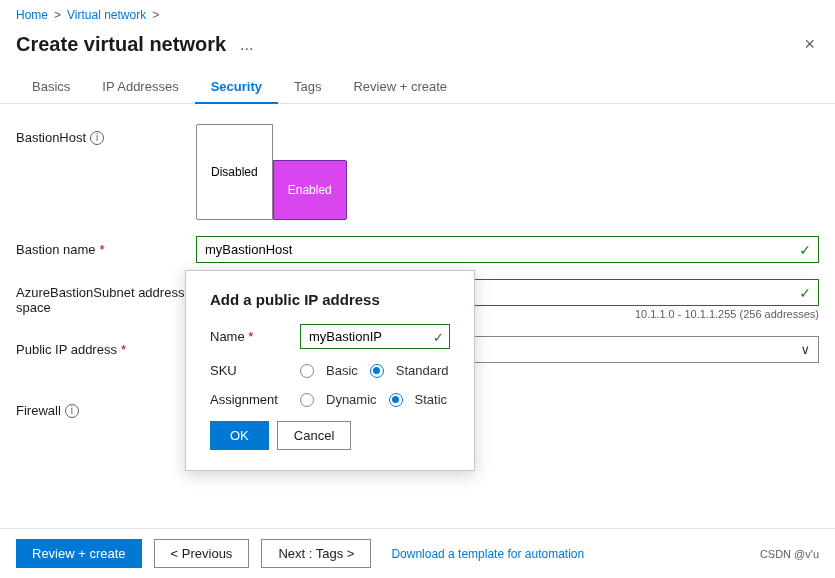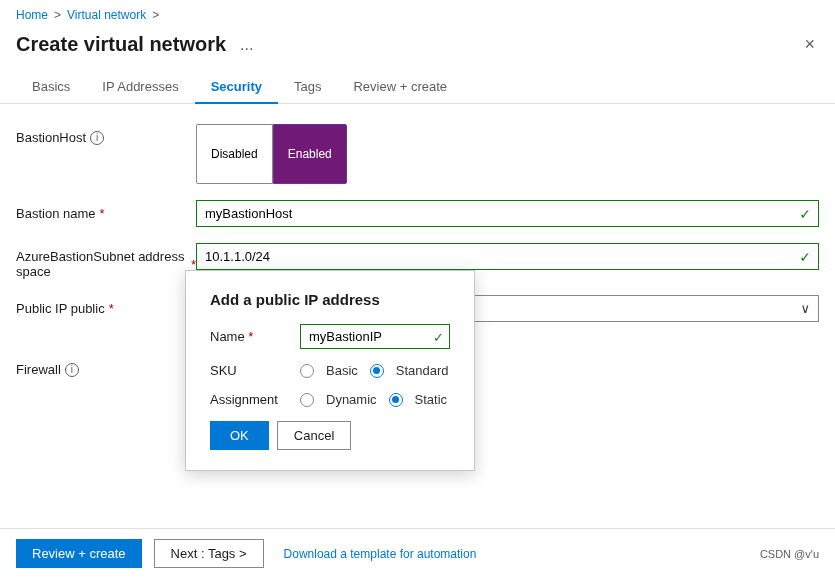--- a/index.html
+++ b/index.html
@@ -22,21 +22,21 @@
 
     .form-row { display: flex; align-items: flex-start; margin-bottom: 16px; }
     .form-label { width: 180px; min-width: 180px; font-size: 13px; color: #1b1b1b; padding-top: 6px; display: flex; align-items: center; gap: 4px; }
     .form-label .required { color: #a80000; }
     .form-control { flex: 1; }
 
     .toggle-group { display: flex; gap: 0; }
     .toggle-btn { padding: 22px 14px; border: 1px solid #8a8886; font-size: 12px; cursor: pointer; background: #fff; }
     .toggle-btn:first-child { border-radius: 2px 0 0 2px; }
     .toggle-btn:last-child { border-radius: 0 2px 2px 0; }
-    .toggle-btn.active { background: #701a75; color: #fff; border-color: #6b2fa0; }
+    .toggle-btn.active { background: #d946ef; color: #fff; border-color: #6b2fa0; margin-top: 36px; }
 
     .text-input { width: 100%; padding: 5px 8px; border: 1px solid #8a8886; font-size: 13px; outline: none; }
     .input-with-check { position: relative; }
     .input-with-check input { padding-right: 30px; border-color: #107c10; }
     .check-icon { position: absolute; right: 8px; top: 50%; transform: translateY(-50%); color: #107c10; font-size: 14px; }
 
     .subnet-hint { font-size: 11px; color: #605e5c; text-align: right; margin-top: 2px; }
 
     .dropdown-select { width: 100%; padding: 5px 8px; border: 1px solid #8a8886; font-size: 13px; background: #fff; display: flex; align-items: center; justify-content: space-between; cursor: pointer; }
     .dropdown-select .placeholder { color: #8a8886; }
@@ -128,26 +128,27 @@
   <div class="form-row">
     <div class="form-label">
       <span>AzureBastionSubnet address space</span>
       <span class="required"> *</span>
     </div>
     <div class="form-control">
       <div class="input-with-check">
         <input type="text" class="text-input" value="10.1.1.0/24" style="">
         <span class="check-icon">✓</span>
       </div>
-    </div>
-  </div>
-
-  <div class="form-row">
-    <div class="form-label">
-      <span>Public IP public</span>
+      <div class="subnet-hint">10.1.1.0 - 10.1.1.255 (256 addresses)</div>
+    </div>
+  </div>
+
+  <div class="form-row">
+    <div class="form-label">
+      <span>Public IP address</span>
       <span class="required"> *</span>
     </div>
     <div class="form-control">
       <div class="dropdown-select">
         <span class="placeholder">Choose public IP address</span>
         <span>∨</span>
       </div>
       <a class="create-new">Create new</a>
     </div>
   </div>
@@ -205,17 +206,18 @@
   </div>
 
   <div class="modal-actions">
     <button class="btn-ok">OK</button>
     <button class="btn-cancel">Cancel</button>
   </div>
 </div>
 
 <div class="footer">
   <button class="btn-review">Review + create</button>
+  <button class="btn-prev">&lt; Previous</button>
   <button class="btn-next">Next : Tags &gt;</button>
   <a class="footer-link">Download a template for automation</a>
   <div class="footer-spacer"></div>
   <span class="footer-user">CSDN @v'u</span>
 </div>
 
 </body></html>

